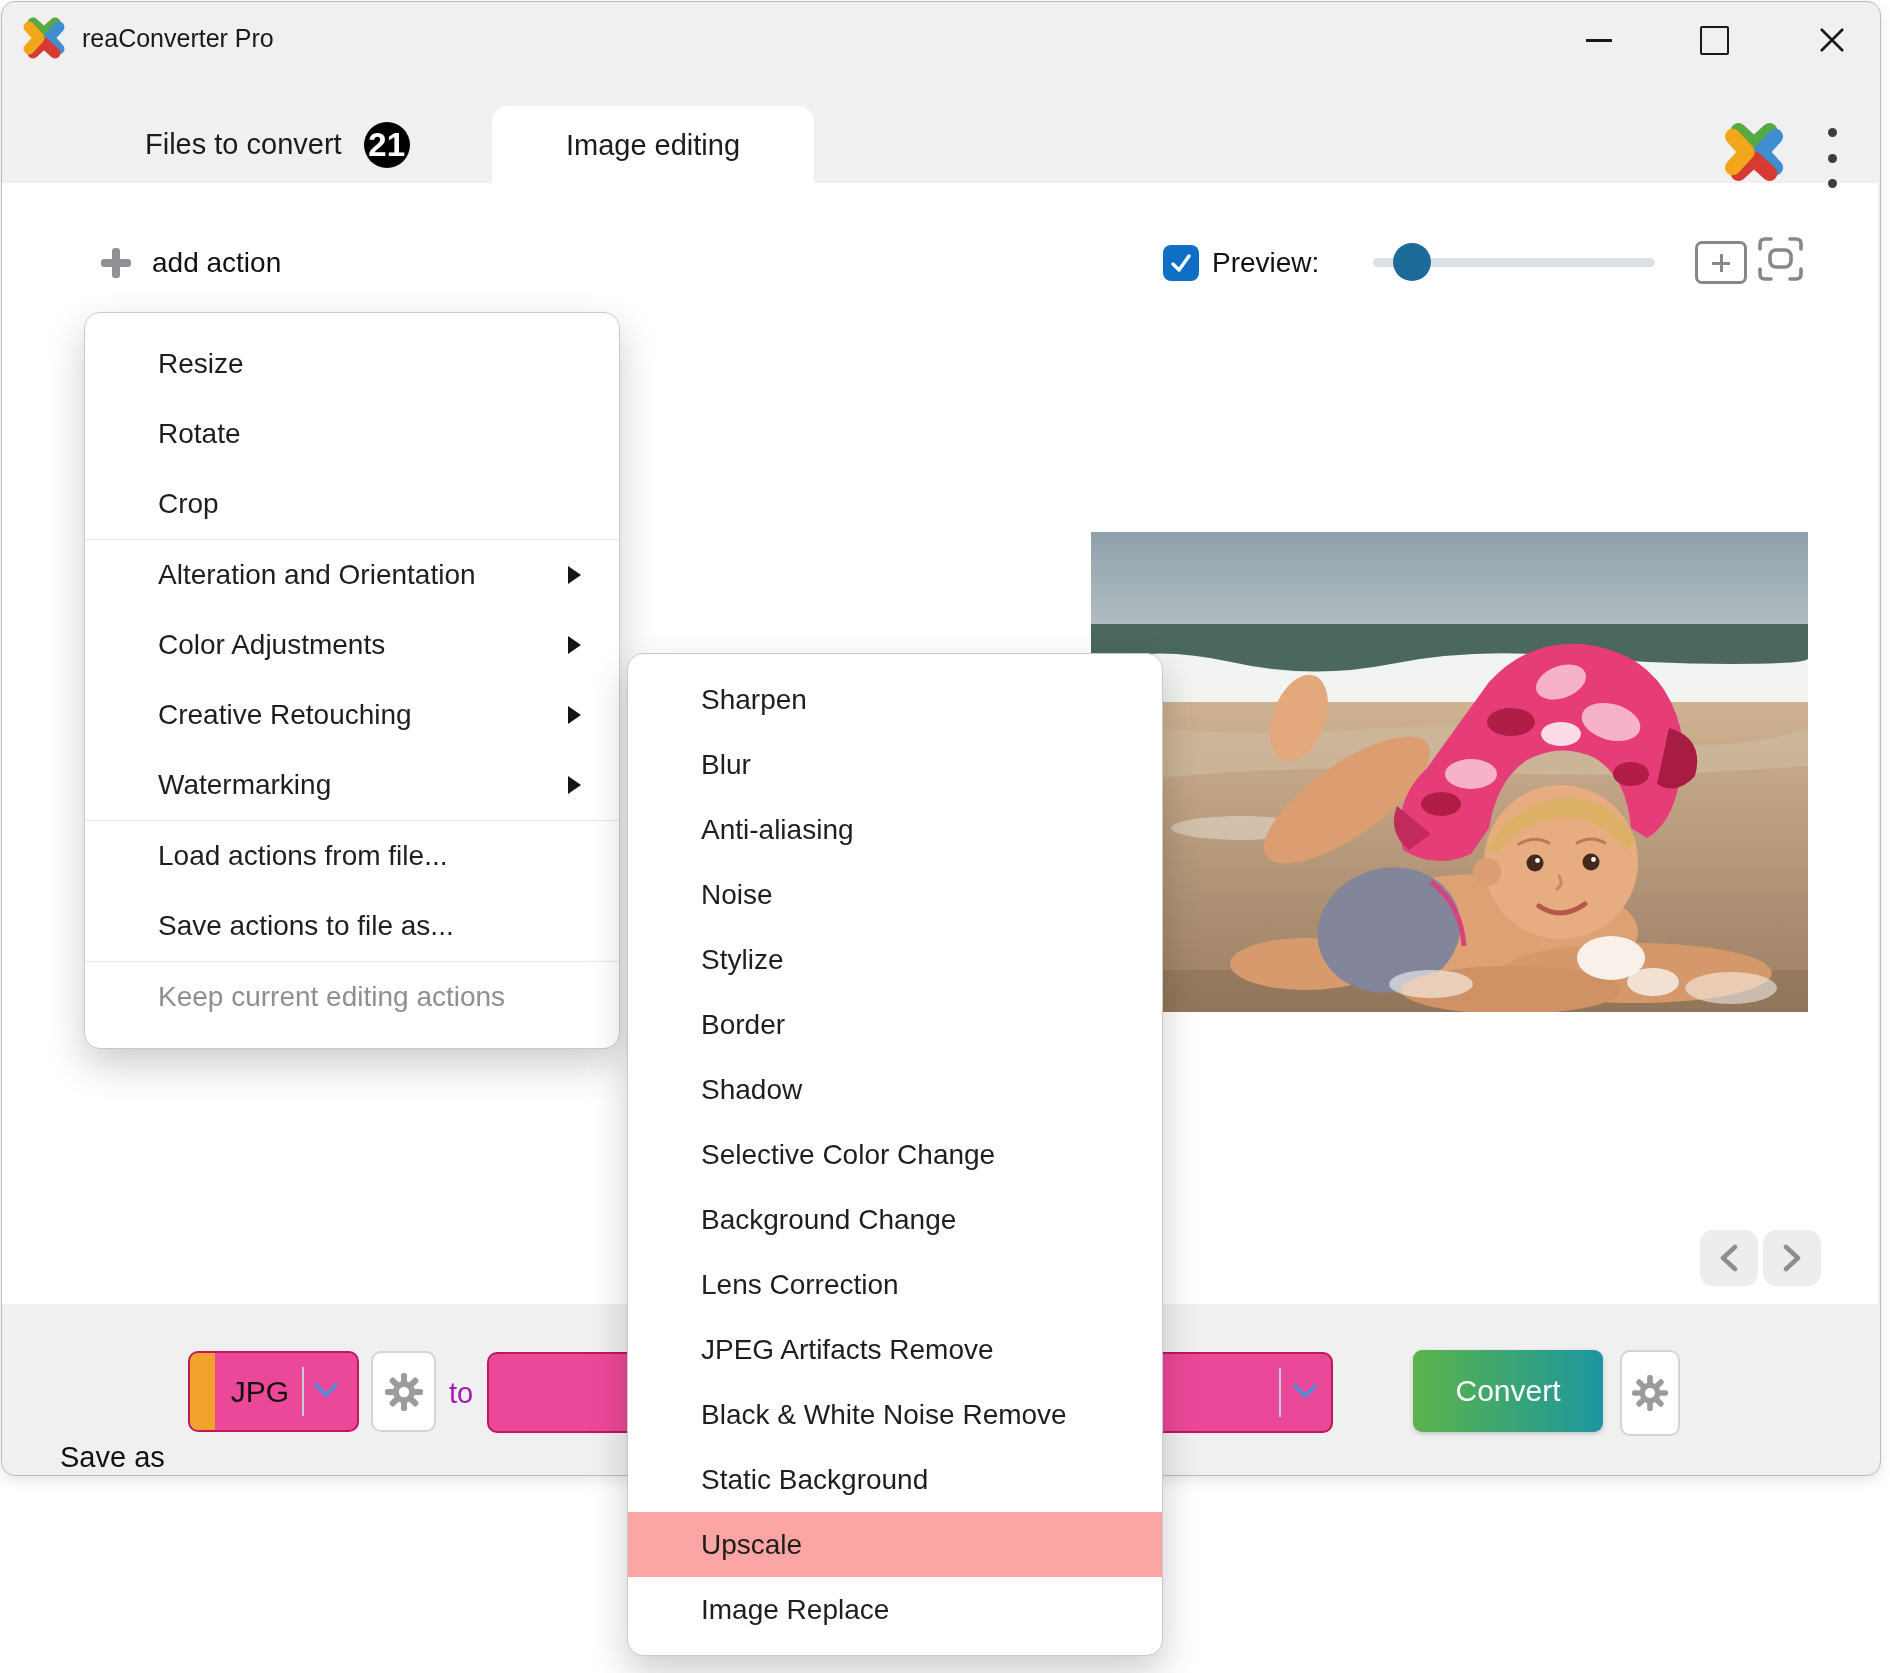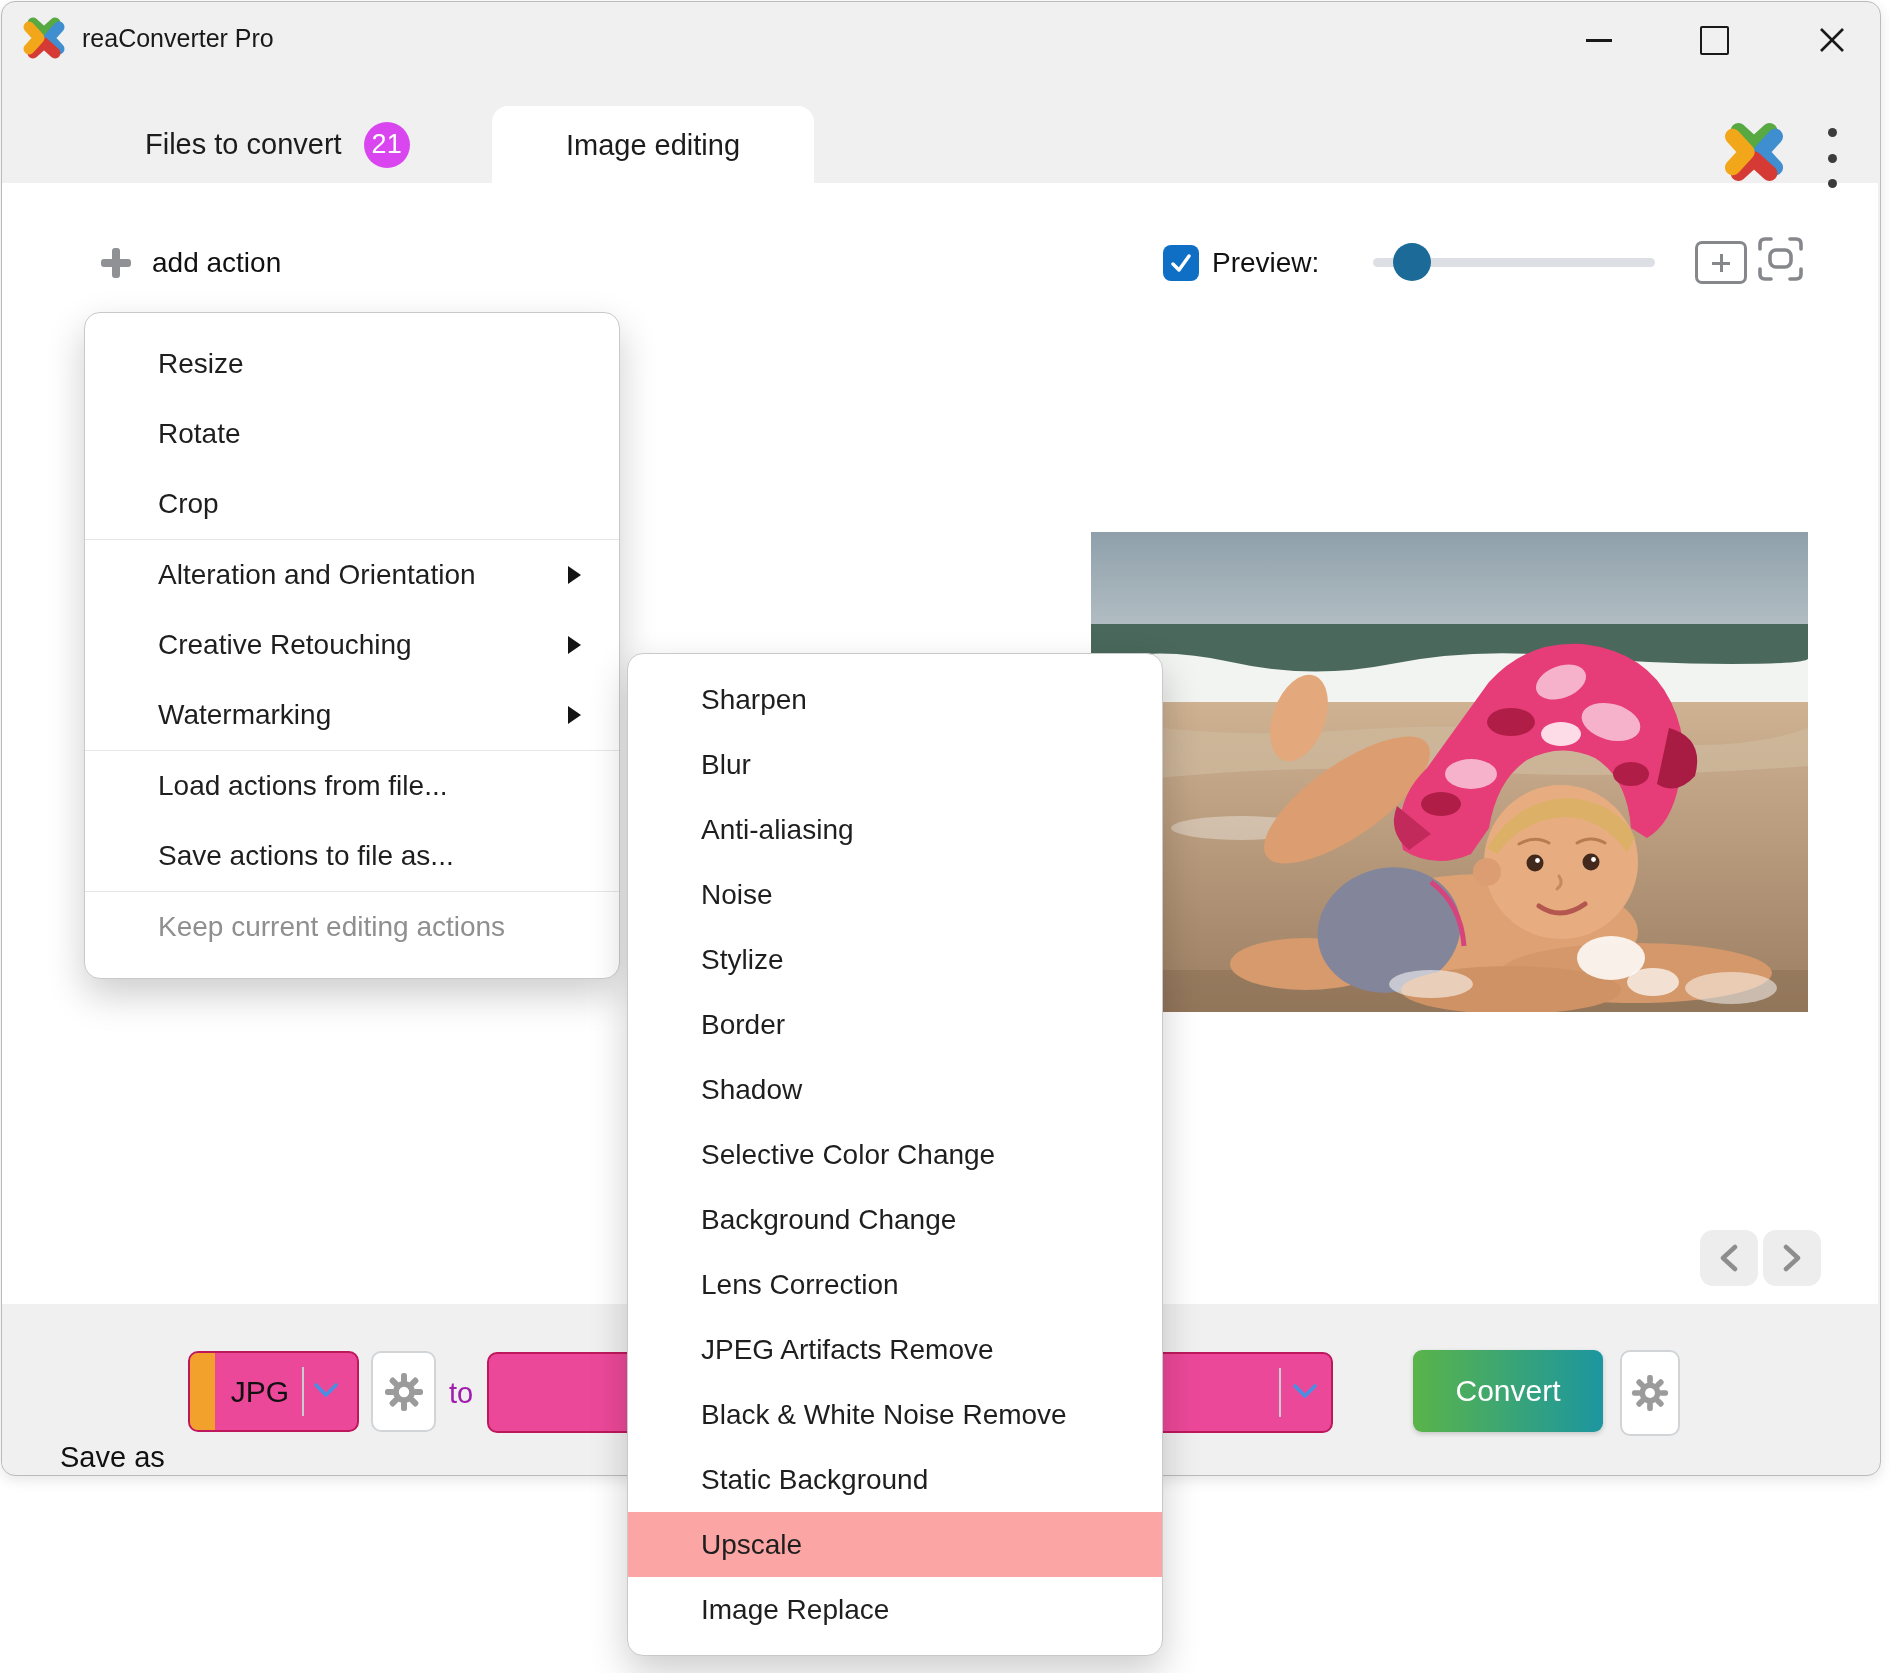--- a/index.html
+++ b/index.html
@@ -15,21 +15,21 @@
 
   .app-logo{left:20px;top:14px;width:48px;height:48px;}
   .window-title{left:82px;top:24px;font-size:25px;color:#191919;}
   .win-btn{top:18px;width:44px;height:44px;display:flex;align-items:center;justify-content:center;cursor:default;}
   .min-glyph{width:26px;height:3px;background:#191919;}
   .max-glyph{width:25px;height:25px;border:2.5px solid #191919;border-radius:2px;}
 
   
   .tab-active-panel{left:492px;top:106px;width:322px;height:78px;background:#ffffff;border-radius:16px 16px 0 0;}
   .tab-inactive{left:118px;top:106px;height:77px;display:flex;align-items:center;gap:22px;padding-left:27px;font-size:29px;}
-  .badge{width:46px;height:46px;border-radius:50%;background:#d946ef;color:#fff;font-size:27px;font-weight:normal;
+  .badge{width:46px;height:46px;border-radius:50%;background:#000000;color:#fff;font-size:33px;font-weight:bold;
          display:flex;align-items:center;justify-content:center;}
   .tab-active-label{left:492px;top:106px;width:322px;height:78px;display:flex;align-items:center;justify-content:center;font-size:29px;}
 
   .brand-logo{left:1720px;top:118px;width:68px;height:68px;}
   .kebab{left:1818px;top:126px;width:28px;height:60px;display:flex;flex-direction:column;align-items:center;justify-content:space-between;padding:2px 0;}
   .kebab i{width:9px;height:9px;border-radius:50%;background:#3c3c3c;}
 
   
   .add-action{left:101px;top:240px;height:46px;display:flex;align-items:center;gap:21px;cursor:pointer;}
   .plus-icon{position:relative;width:30px;height:30px;}
@@ -253,20 +253,24 @@
       </div>
     <div class="menu-item">
         <span>Crop</span>
       </div>
     <div class="menu-divider"></div>
     <div class="menu-item">
         <span>Alteration and Orientation</span>
         <span class="submenu-arrow"></span>
       </div>
     <div class="menu-item">
+        <span>Color Adjustments</span>
+        <span class="submenu-arrow"></span>
+      </div>
+    <div class="menu-item">
         <span>Creative Retouching</span>
         <span class="submenu-arrow"></span>
       </div>
     <div class="menu-item">
         <span>Watermarking</span>
         <span class="submenu-arrow"></span>
       </div>
     <div class="menu-divider"></div>
     <div class="menu-item">
         <span>Load actions from file...</span>

